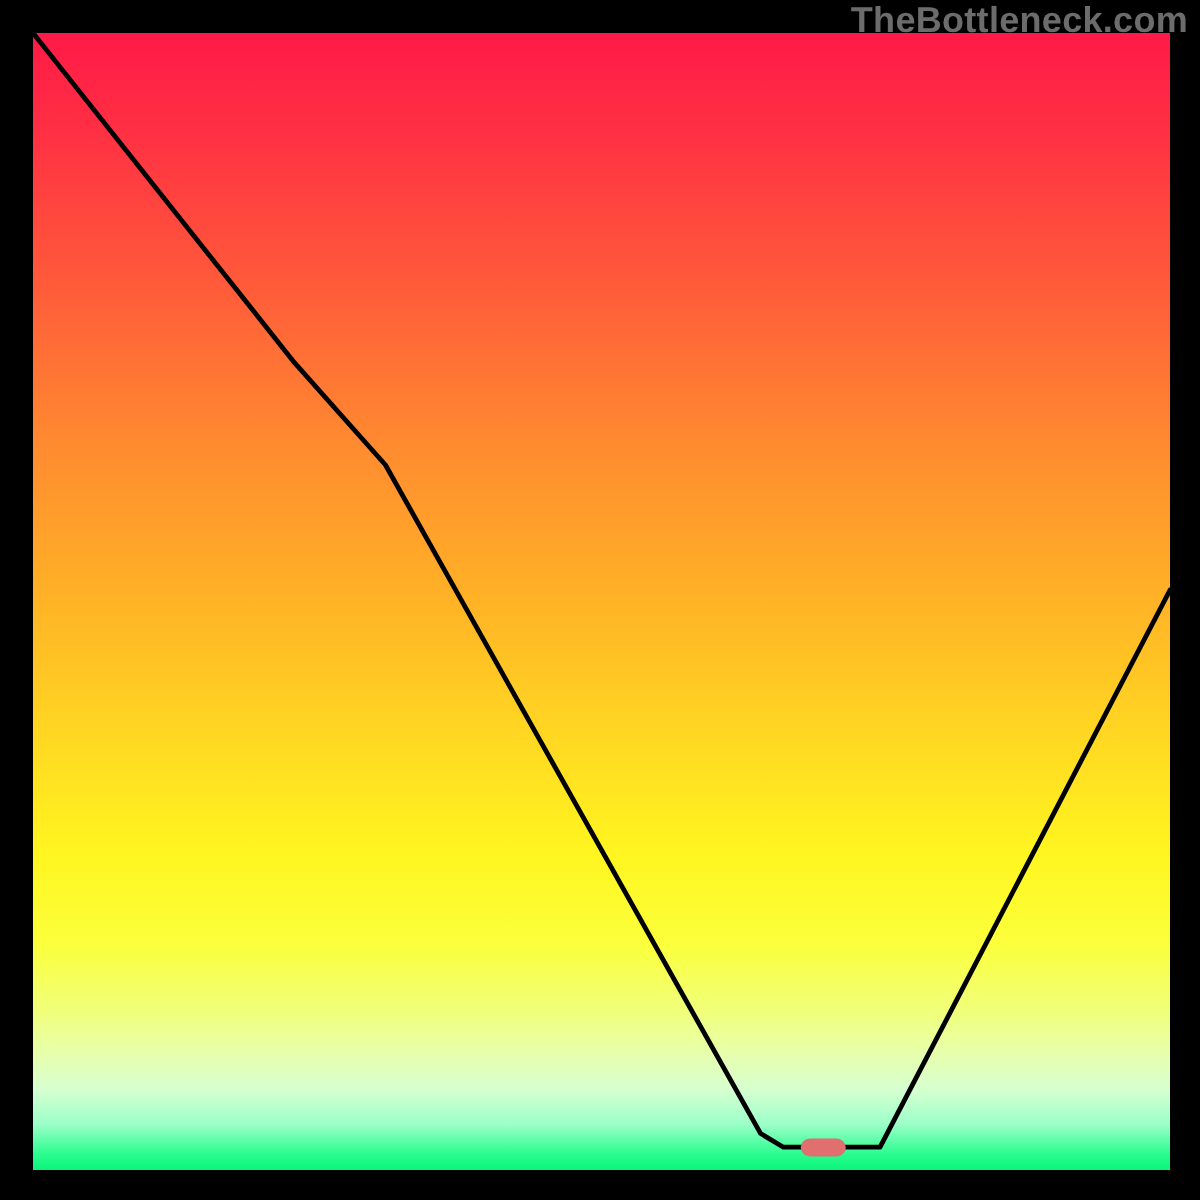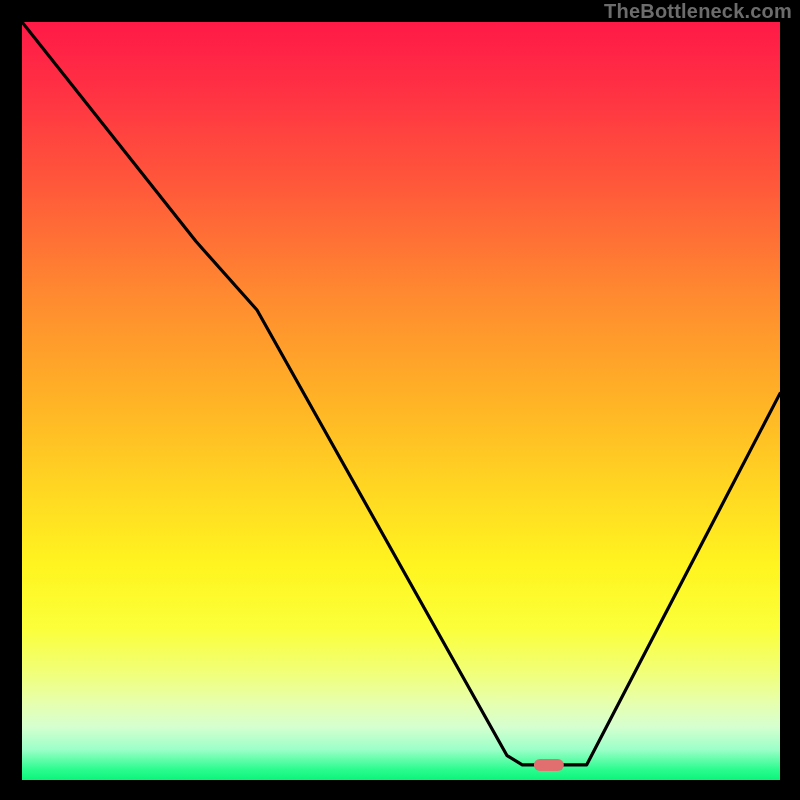--- a/index.html
+++ b/index.html
@@ -63,21 +63,21 @@
     transform: translate(-50%, -50%);
     height: 12px;
     border-radius: 6px;
     background: #e26f70;
   }
   .watermark {
     position: absolute;
     top: 0;
     right: 8px;
     font-family: Arial, Helvetica, sans-serif;
-    font-size: 20px;
+    font-size: 24px;
     font-weight: 600;
     color: #6c6c6c;
     letter-spacing: 0.2px;
     text-align: center;
   }
 </style>
 </head>
 <body>
 
 <div class="frame">

